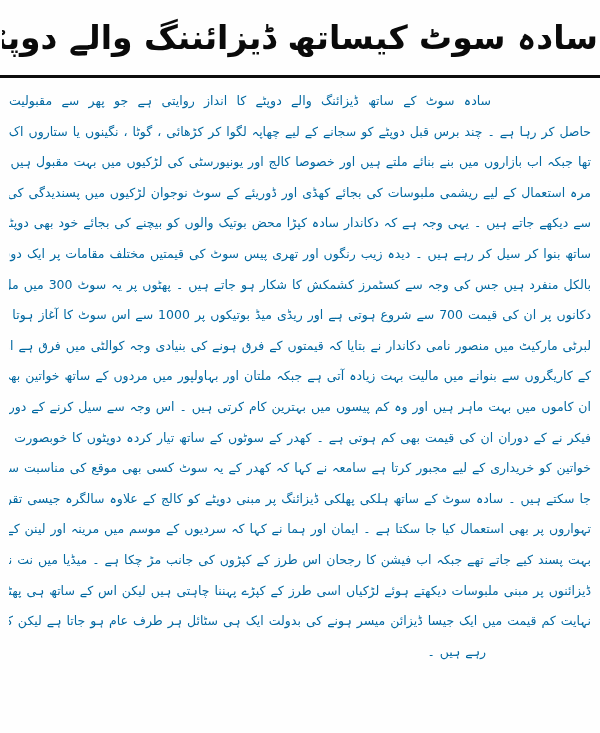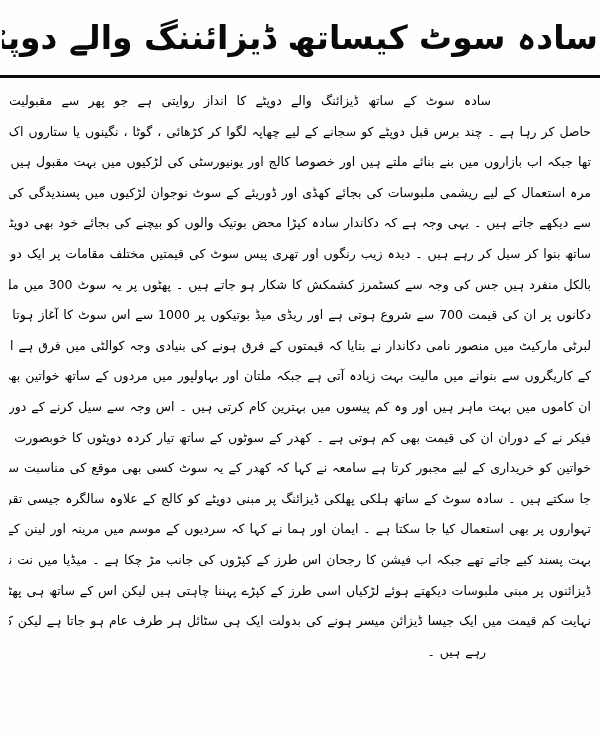--- a/index.html
+++ b/index.html
@@ -33,21 +33,21 @@
   .headline-rule{
     height:0;
     border-top:3px solid #0d0d0d;
     margin:3px 0 0 0;
   }
   .article-body{
     direction:rtl;
     box-sizing:border-box;
     padding:8px 9px 0 9px;
     font-size:12.5px;
-    color:#000000;
+    color:#0369a1;
     width:600px;
     overflow:hidden;
   }
   .article-line{
     direction:rtl;
     white-space:nowrap;
     text-align:justify;
     text-align-last:justify;
     line-height:30.6px;
     height:30.6px;

